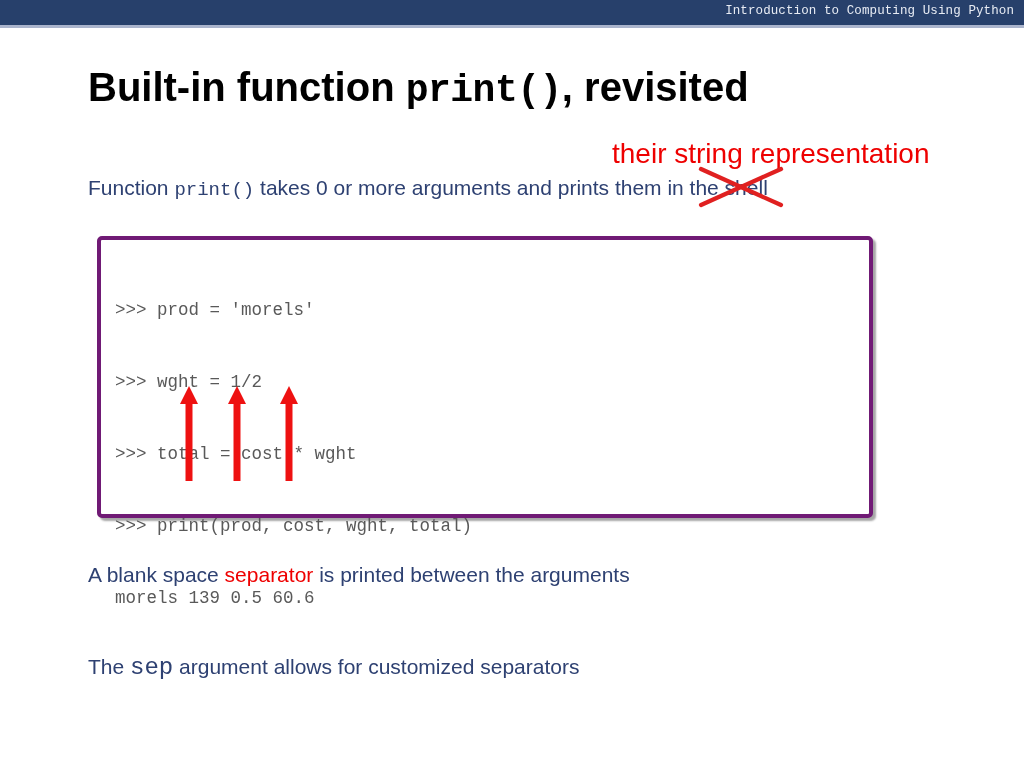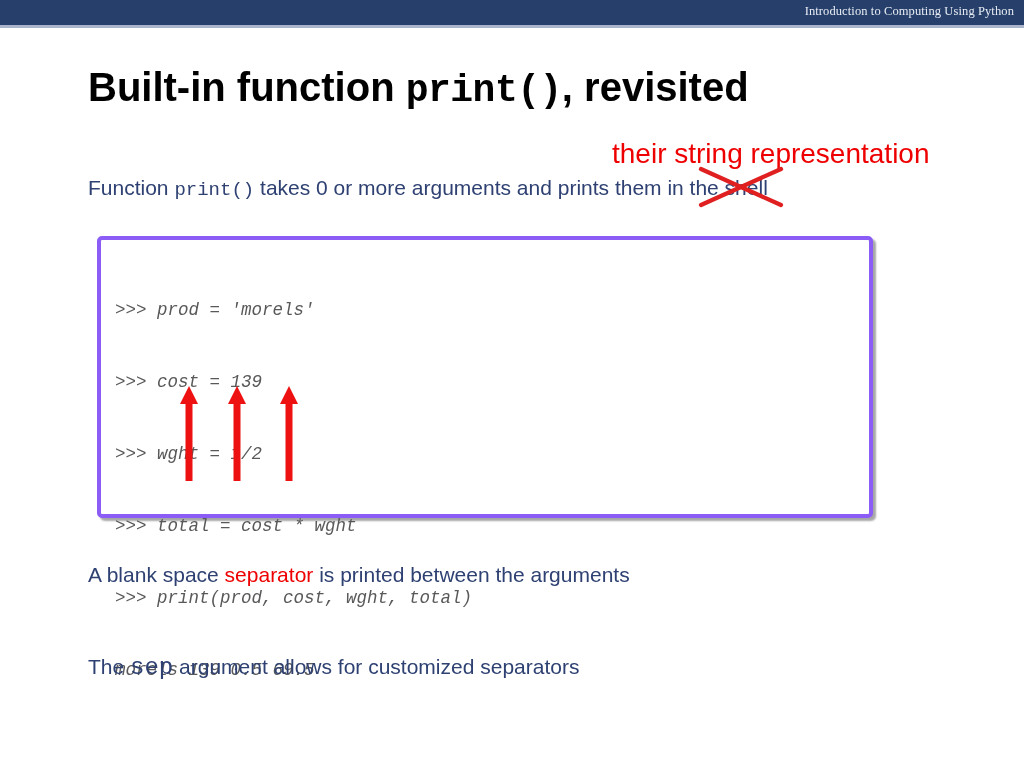--- a/index.html
+++ b/index.html
@@ -30,21 +30,21 @@
     width: 1024px;
     height: 3px;
     background: #AAB4CC;
   }
   .header-title {
     position: absolute;
     right: 10px;
     top: 4px;
     color: #E8ECF4;
     font-size: 12.5px;
-    font-family: Liberation Serif, serif;
+    font-family: Liberation Mono, monospace;
     letter-spacing: 0.1px;
     white-space: nowrap;
   }
 
   
   .slide-title {
     position: absolute;
     left: 88px;
     top: 64px;
     font-size: 40px;
@@ -96,25 +96,24 @@
   }
 
   
   .code-box {
     position: absolute;
     left: 97px;
     top: 236px;
     width: 776px;
     height: 282px;
     background: #ffffff;
-    border: 4px solid #8b5cf6;
+    border: 4px solid #701a75;
     border-radius: 5px;
     box-sizing: border-box;
     box-shadow: 3px 3px 2px rgba(0,0,0,0.35);
-    font-style: italic;
   }
   .code-lines {
     position: absolute;
     left: 14px;
     top: 10px;
     font-family: "Liberation Mono", monospace;
     font-size: 17.5px;
     line-height: 24px;
     color: #595959;
     white-space: pre;
@@ -165,25 +164,24 @@
 <div class="lead-sentence"><span>Function </span><span class="mono">print()</span><span> takes 0 or more arguments and prints them in the shell</span></div>
 
 <svg class="strike-x" viewBox="0 0 86 42">
   <line x1="3" y1="3" x2="83" y2="39" stroke="#E02020" stroke-width="4.2" stroke-linecap="round"></line>
   <line x1="83" y1="3" x2="3" y2="39" stroke="#E02020" stroke-width="4.2" stroke-linecap="round"></line>
 </svg>
 
 <div class="code-box">
   <div class="code-lines">
     <div>&gt;&gt;&gt; prod = 'morels'</div>
-    <div>&gt;&gt;&gt; cost = 139</div>
     <div>&gt;&gt;&gt; wght = 1/2</div>
     <div>&gt;&gt;&gt; total = cost * wght</div>
     <div>&gt;&gt;&gt; print(prod, cost, wght, total)</div>
-    <div>morels 139 0.5 69.5</div>
+    <div>morels 139 0.5 60.6</div>
     
     
     
     
   </div>
 </div>
 
 <svg class="arrows" viewBox="0 0 1024 768">
 
   <g>

